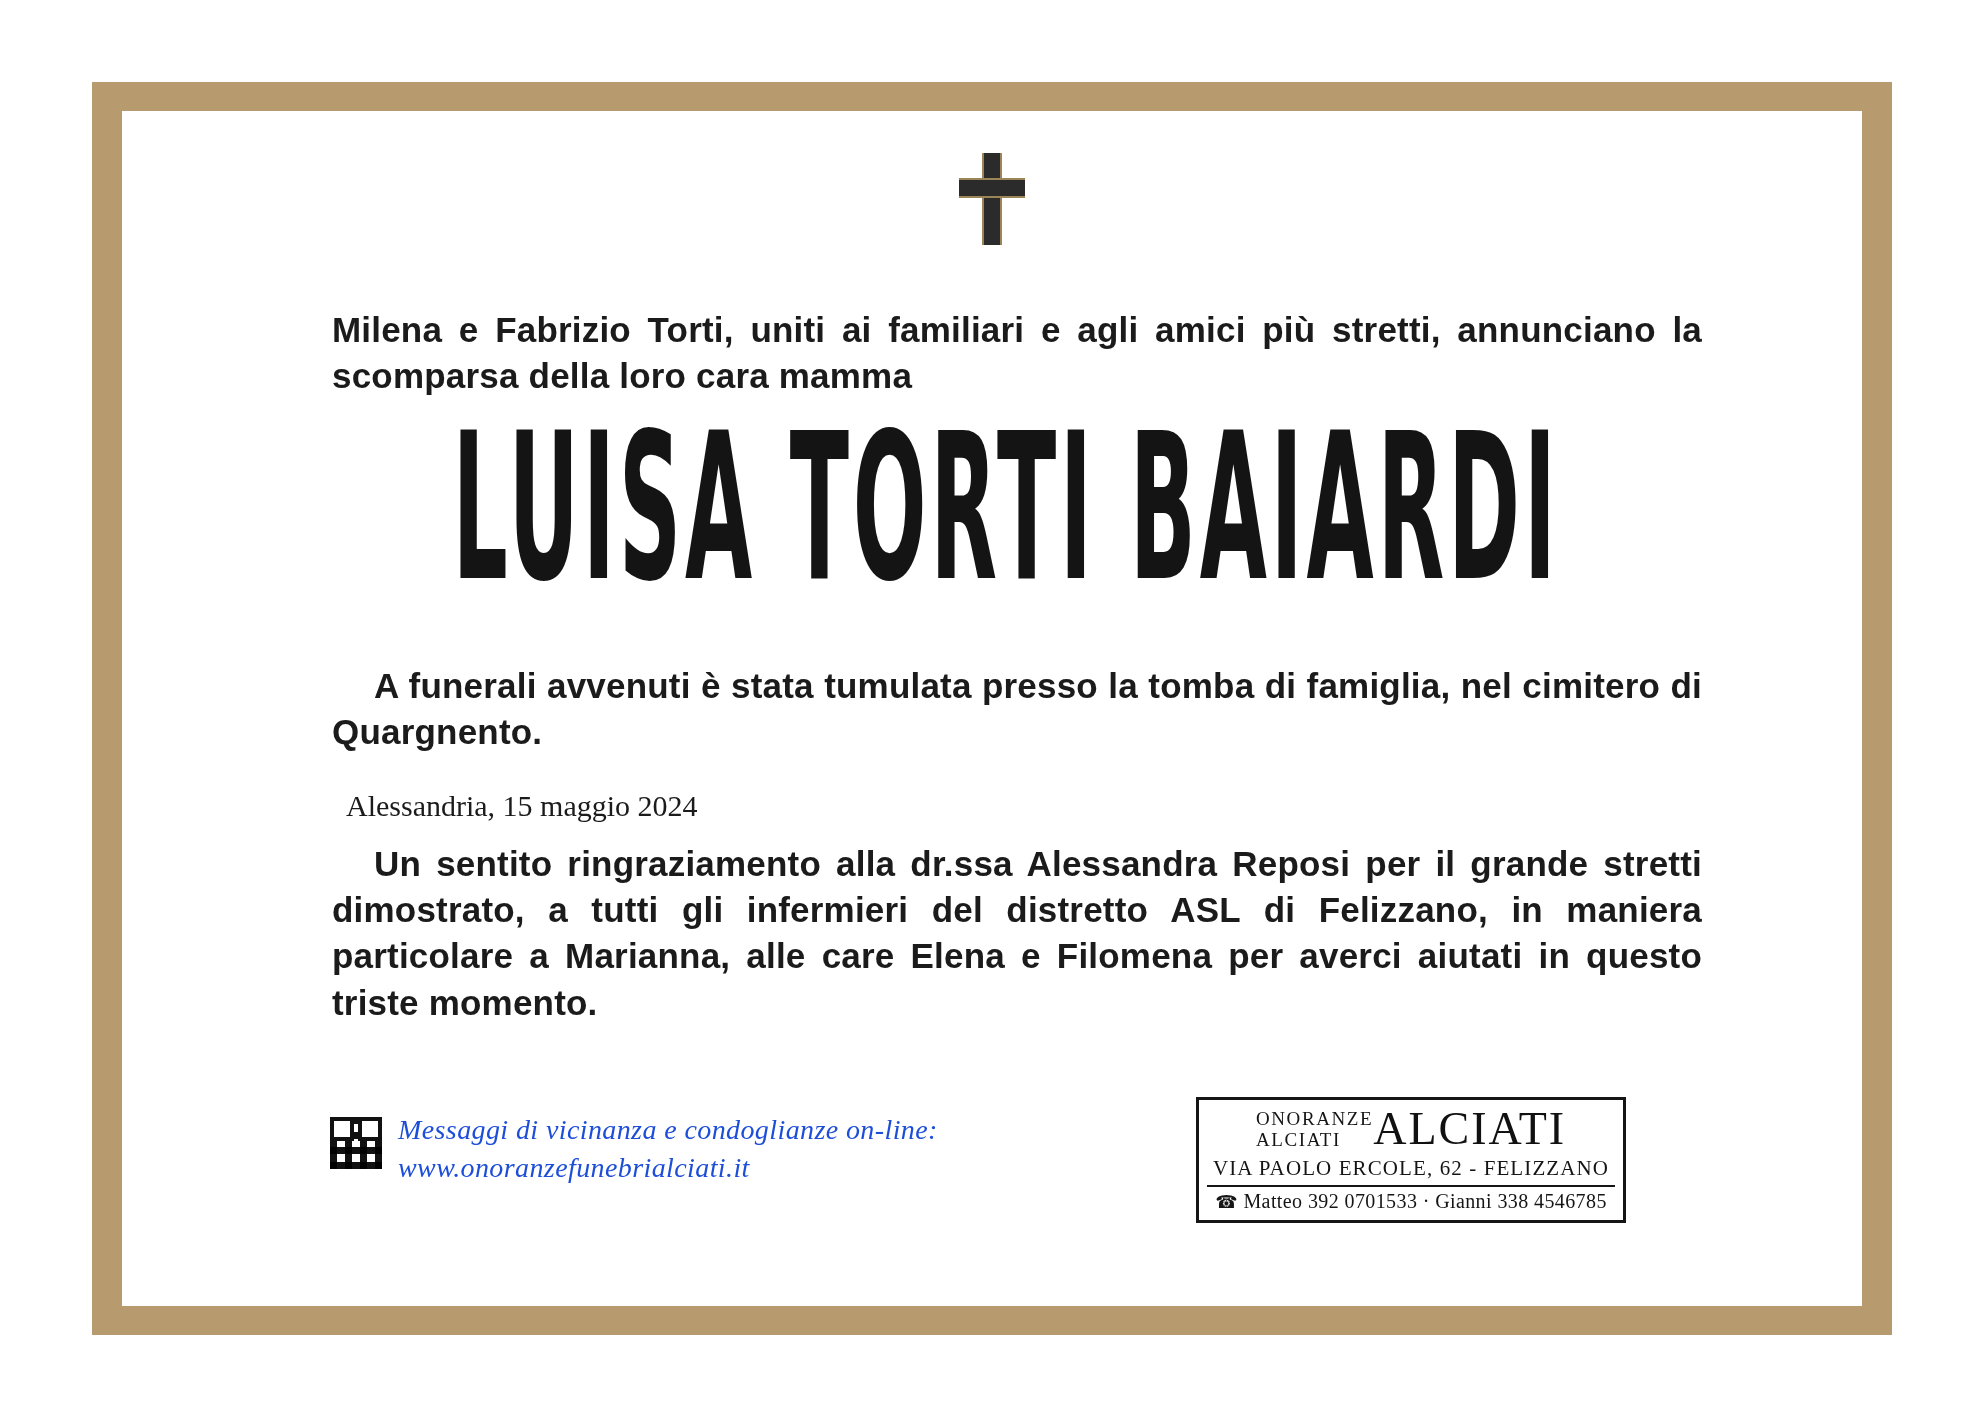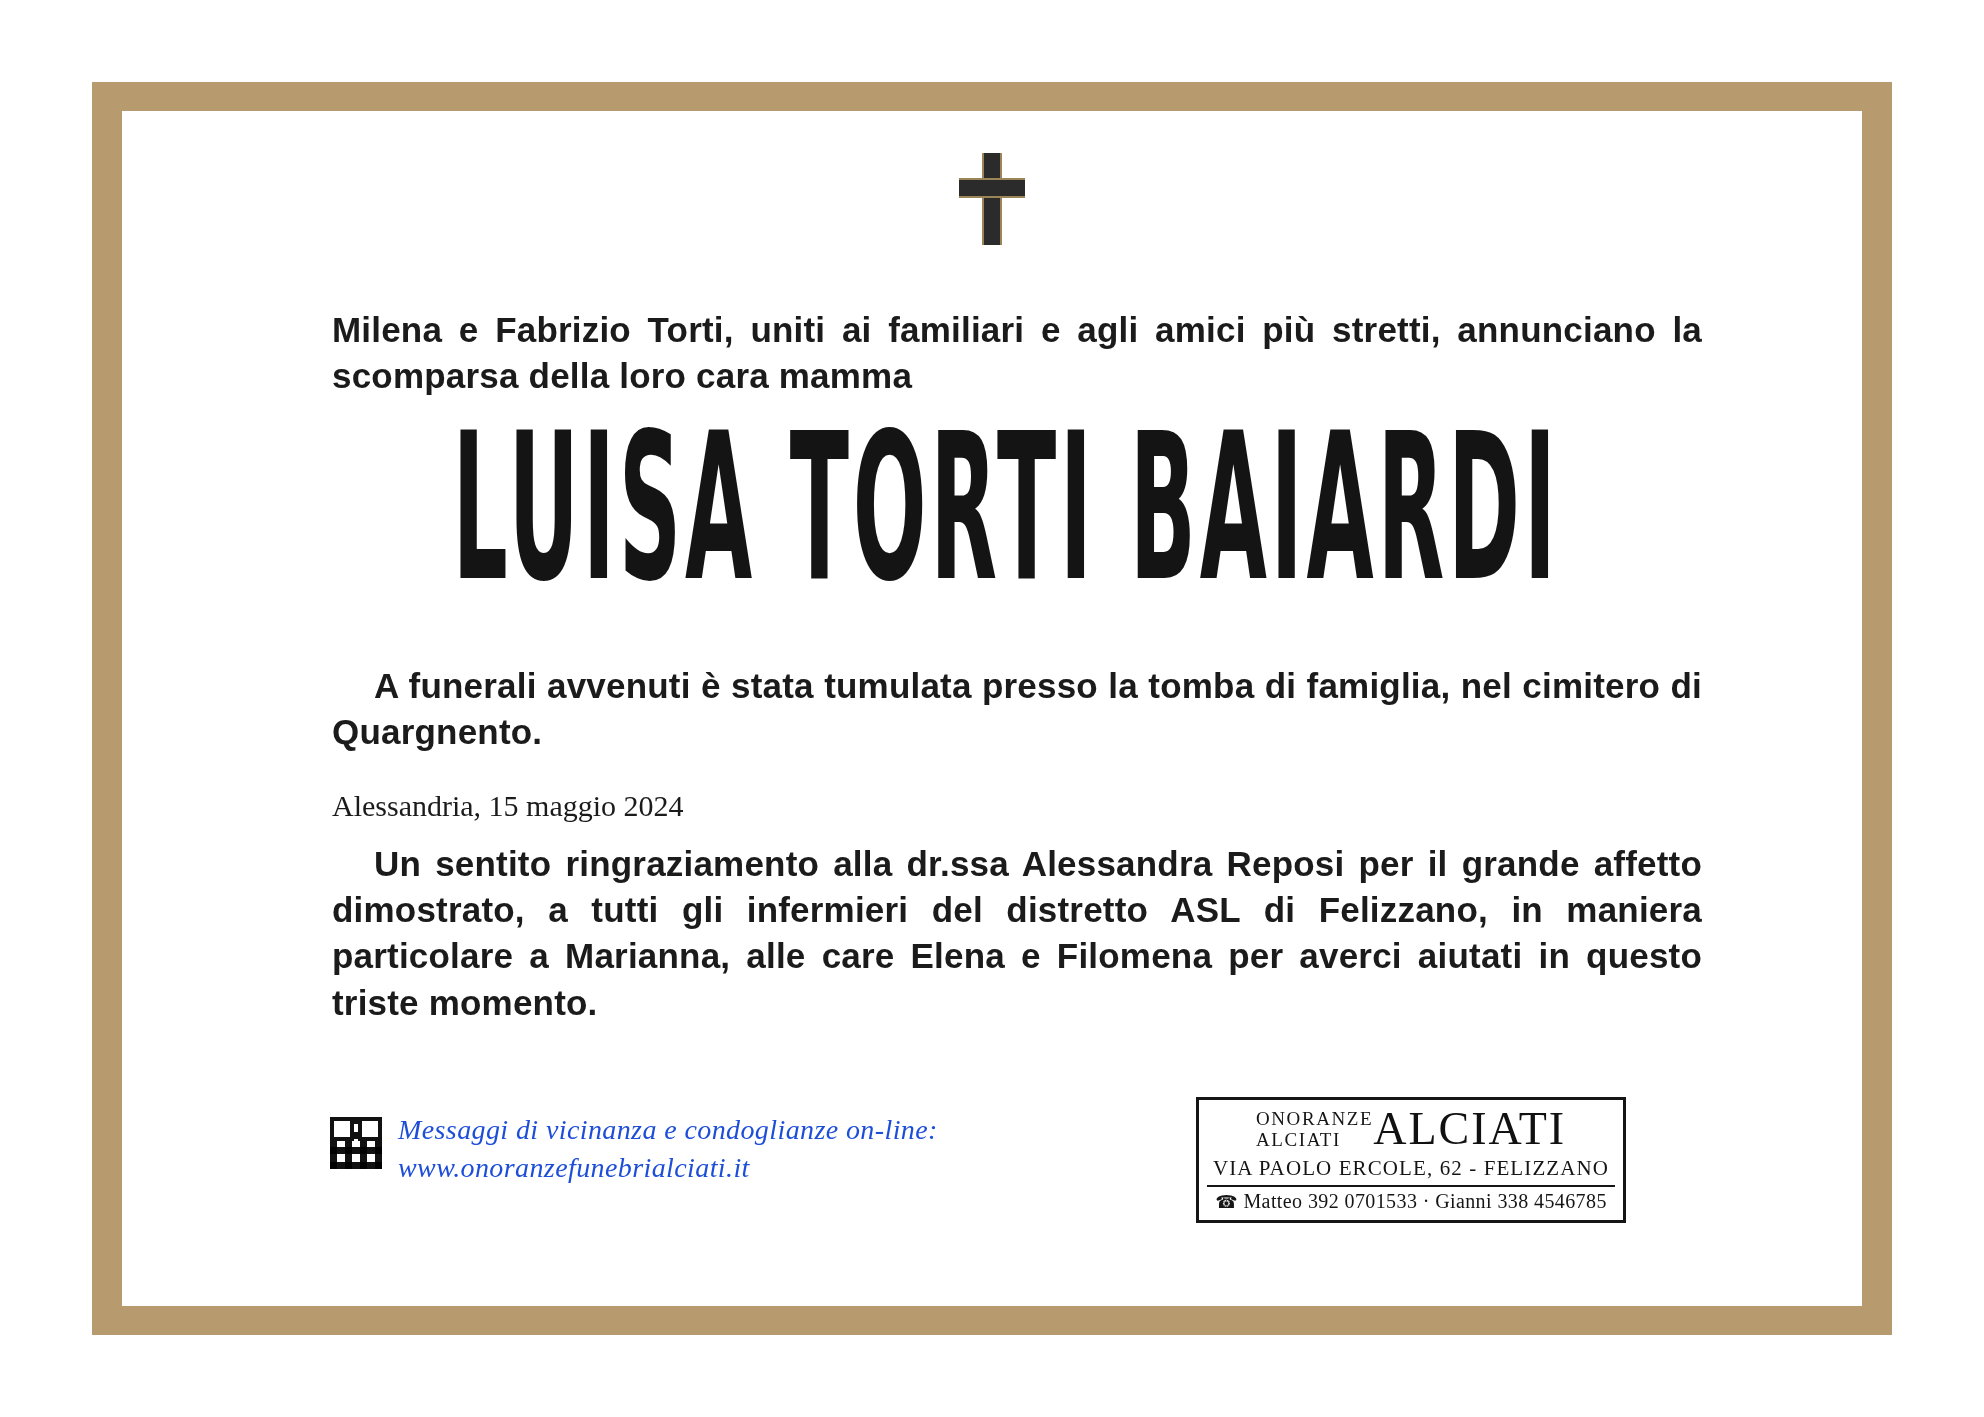--- a/index.html
+++ b/index.html
@@ -129,21 +129,21 @@
     transform-origin: center top;
     white-space: nowrap;
   }
 
   #burial {
     top: 552px;
   }
 
   .place-date {
     position: absolute;
-    left: 210px;
+    left: 224px;
     top: 678px;
     font-family: "Liberation Serif", serif;
     font-size: 30px;
     color: #1b1b1b;
   }
 
   #thanks {
     top: 730px;
   }
 
@@ -256,21 +256,21 @@
         </div>
 
         <div class="body-text para" id="announce">Milena e Fabrizio Torti, uniti ai familiari e agli amici più stretti, annunciano la scomparsa della loro cara mamma</div>
 
         <div class="name">LUISA TORTI BAIARDI</div>
 
         <div class="body-text para indent" id="burial">A funerali avvenuti è stata tumulata  presso la tomba di famiglia, nel cimitero di Quargnento.</div>
 
         <div class="place-date">Alessandria, 15 maggio 2024</div>
 
-        <div class="body-text para indent" id="thanks">Un sentito ringraziamento alla dr.ssa Alessandra Reposi per il grande affetto dimostrato, a tutti gli infermieri del distretto ASL di Felizzano, in maniera particolare a Marianna, alle care Elena e Filomena per averci aiutati in questo triste momento.</div>
+        <div class="body-text para indent" id="thanks">Un sentito ringraziamento alla dr.ssa Alessandra Reposi per il grande stretti dimostrato, a tutti gli infermieri del distretto ASL di Felizzano, in maniera particolare a Marianna, alle care Elena e Filomena per averci aiutati in questo triste momento.</div>
 
         <div class="condolences">
           <span class="qr"></span>
           <span class="condolences-text">
             <span>Messaggi di vicinanza e condoglianze on-line:</span><br>
             <span>www.onoranzefunebrialciati.it</span>
           </span>
         </div>
 
         <div class="stamp">

